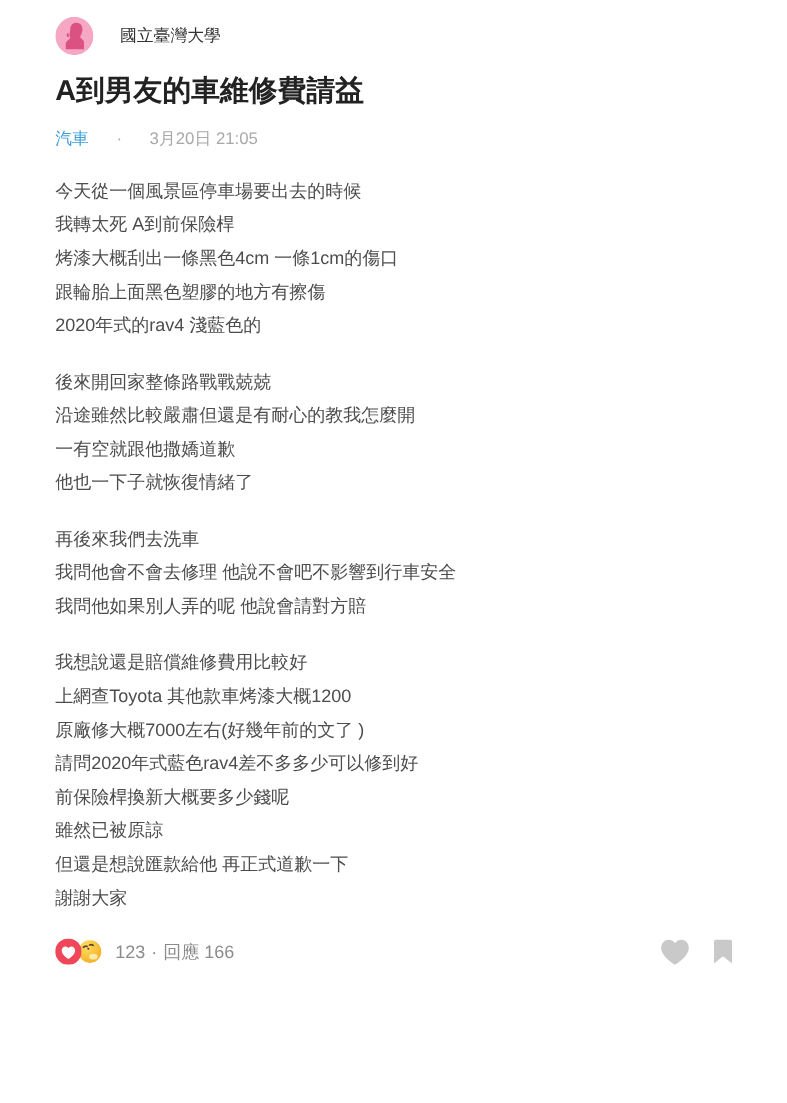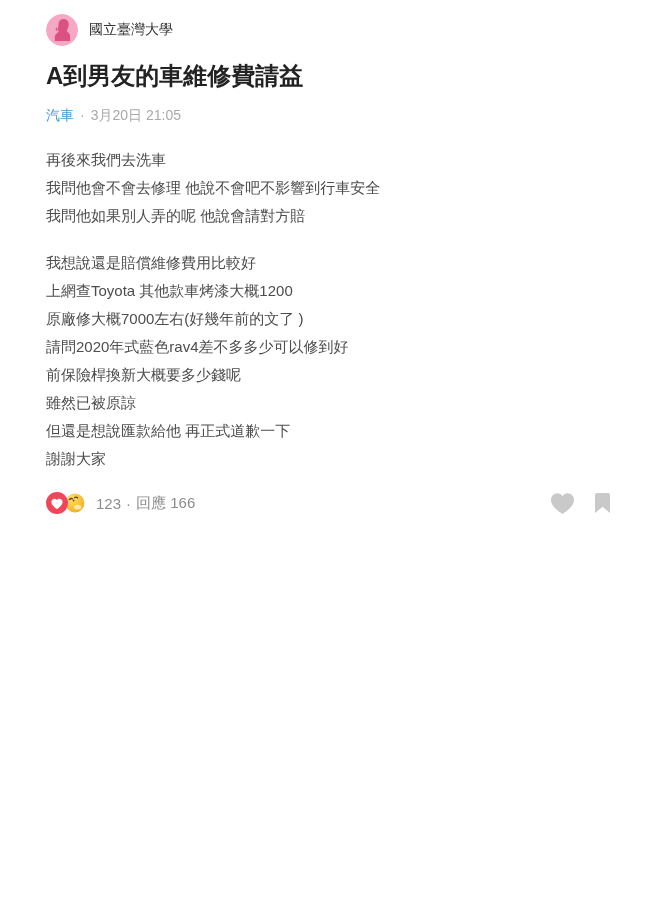--- a/index.html
+++ b/index.html
@@ -20,25 +20,25 @@
   body{
     width:656px;height:919px;overflow:hidden;
     background:var(--bg);
     font-family:"Liberation Sans","DejaVu Sans",sans-serif;
   }
   .container{padding:14px 46px 0 46px;}
 
   
   .post-header{display:flex;align-items:center;gap:11px;height:32px;}
   .avatar{width:32px;height:32px;border-radius:50%;flex:0 0 32px;overflow:hidden;}
-  .school-name{font-size:14px;color:var(--school);}
+  .school-name{font-size:14px;color:var(--school);margin-left:11px;}
 
   
   .post-title{margin:14px 0 16px 0;font-size:24px;font-weight:700;color:var(--title);line-height:31px;}
-  .post-meta{margin-top:9px;font-size:14px;color:var(--meta);display:flex;gap:6px;}
+  .post-meta{margin-top:9px;font-size:14px;color:var(--meta);display:flex;gap:23px;}
   .topic-link{color:var(--topic);text-decoration:none;cursor:pointer;}
 
   
   .post-body{margin-top:21px;}
   .post-body p{margin:0 0 19px 0;font-size:15px;line-height:28px;color:var(--body);}
   .post-body p:last-child{margin-bottom:11px;}
 
   
   .post-footer{margin-top:17px;display:flex;align-items:center;justify-content:space-between;height:26px;}
   .footer-left{display:flex;align-items:center;}
@@ -68,20 +68,22 @@
 
   <h1 class="post-title">A到男友的車維修費請益</h1>
 
   <div class="post-meta">
     <a class="topic-link">汽車</a>
     <span>·</span>
     <span>3月20日 21:05</span>
   </div>
 
   <div class="post-body">
+      <p>今天從一個風景區停車場要出去的時候<br>我轉太死 A到前保險桿<br>烤漆大概刮出一條黑色4cm 一條1cm的傷口<br>跟輪胎上面黑色塑膠的地方有擦傷<br>2020年式的rav4 淺藍色的</p>
+      <p>後來開回家整條路戰戰兢兢<br>沿途雖然比較嚴肅但還是有耐心的教我怎麼開<br>一有空就跟他撒嬌道歉<br>他也一下子就恢復情緒了</p>
       <p>再後來我們去洗車<br>我問他會不會去修理 他說不會吧不影響到行車安全<br>我問他如果別人弄的呢 他說會請對方賠</p>
       <p>我想說還是賠償維修費用比較好<br>上網查Toyota 其他款車烤漆大概1200<br>原廠修大概7000左右(好幾年前的文了 )<br>請問2020年式藍色rav4差不多多少可以修到好<br>前保險桿換新大概要多少錢呢<br>雖然已被原諒<br>但還是想說匯款給他 再正式道歉一下<br>謝謝大家</p>
     </div>
 
   <div class="post-footer">
     <div class="footer-left">
       <div class="reaction-stack">
         <div class="reaction-badge first">
           <svg width="22" height="22" viewBox="0 0 22 22">
             <circle cx="11" cy="11" r="11" fill="#f0465a"></circle>

